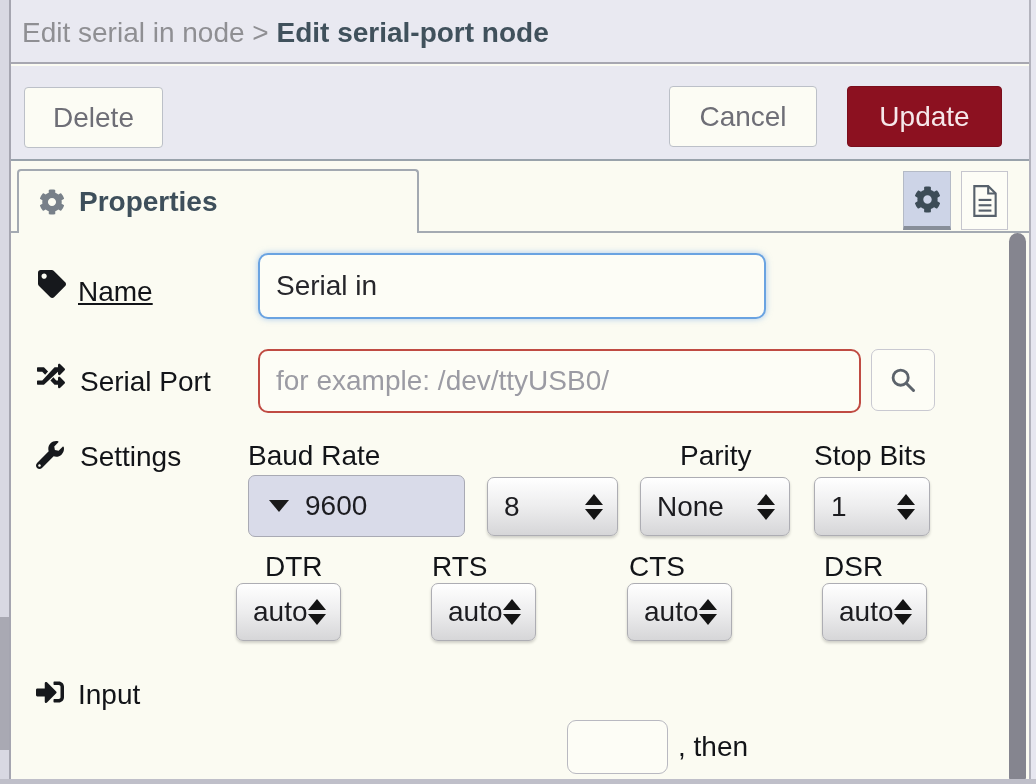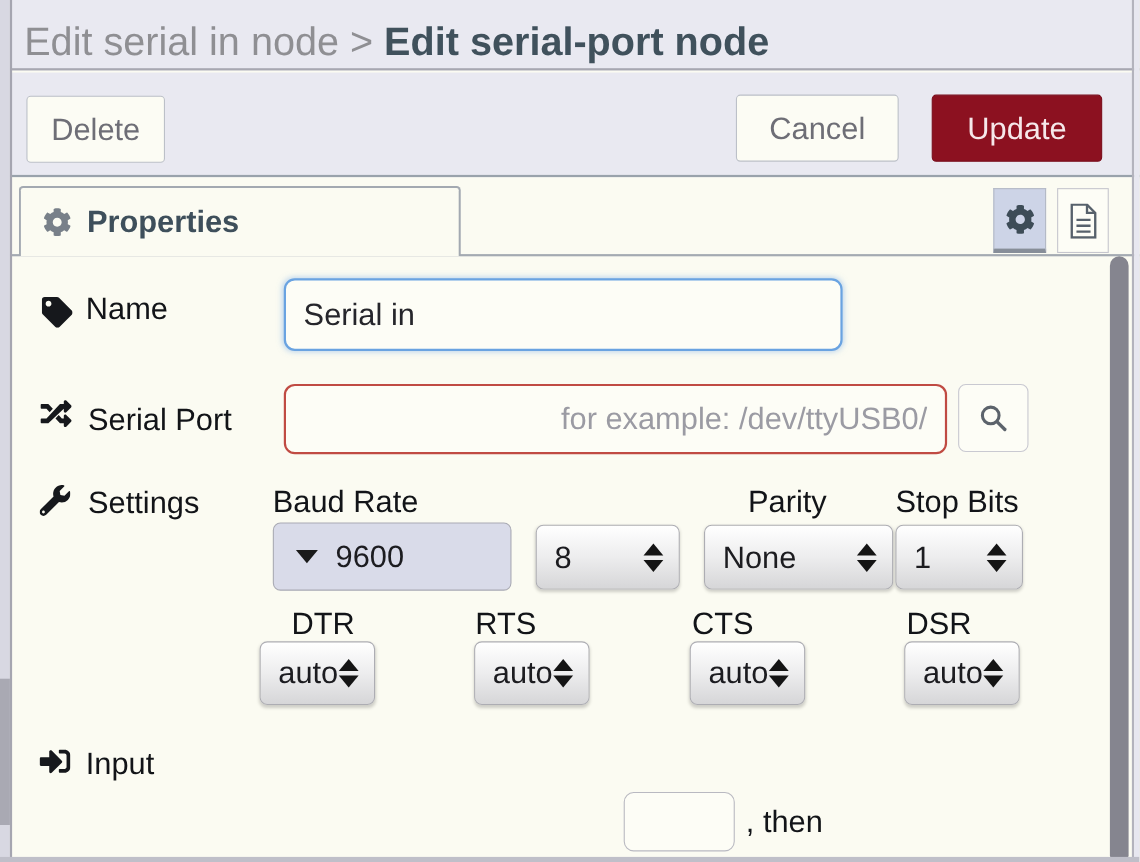--- a/index.html
+++ b/index.html
@@ -14,31 +14,31 @@
   
   .left-strip { left:0; top:0; width:9px; height:784px; background:#d8d8e2; z-index:6; }
   .left-strip-thumb { left:0; top:617px; width:9px; height:133px; background:#a9a9b3; z-index:7; }
   .dialog-left-border { left:9px; top:0; width:2px; height:784px; background:#a5a5b0; z-index:6; }
   .right-edge-line { left:1029px; top:0; width:2px; height:784px; background:#b3b3bd; z-index:6; }
   .right-strip { left:1031px; top:0; width:5px; height:784px; background:#e7e7f0; z-index:6; }
   .bottom-strip { left:0; top:779px; width:1036px; height:5px; background:#bfbfc9; z-index:8; }
 
   
   .header-band { left:9px; top:0; width:1027px; height:64px; background:#e9e9f1; border-bottom:2px solid #a7a7b1; }
-  .breadcrumb { left:22px; top:17px; font-size:36px; color:#8f8f93; white-space:nowrap; }
+  .breadcrumb { left:22px; top:17px; font-size:28px; color:#8f8f93; white-space:nowrap; }
   .breadcrumb .current { color:#40515c; font-weight:bold; }
 
   .button-band { left:9px; top:66px; width:1027px; height:95px; background:#e9e9f1; border-bottom:2px solid #99a2ab; }
   .btn {
     position:absolute; display:flex; align-items:center; justify-content:center;
     font-size:28px; border-radius:4px; cursor:default;
     font-family:"Liberation Sans", sans-serif;
   }
   .btn-plain { background:#fcfcf4; border:1px solid #bcc0c8; color:#6e6e76; }
-  .btn-delete { left:24px;  top:87px; width:126px; height:61px; }
+  .btn-delete { left:24px;  top:87px; width:139px; height:61px; }
   .btn-cancel { left:669px; top:86px; width:148px; height:61px; }
   .btn-update { left:847px; top:86px; width:155px; height:61px; background:#8c1120; border:1px solid #7a0e1c; color:#f6e8ea; }
 
   
   .tabbar { left:9px; top:163px; width:1027px; height:70px; background:#fbfbf2; }
   .tab-underline { left:9px; top:231px; width:1027px; height:2px; background:#a4aab2; z-index:1; }
   .tab-properties {
     left:17px; top:169px; width:402px; height:64px; z-index:2;
     background:#fbfbf2; border:2px solid #a3a9b1; border-bottom:none;
     border-radius:4px 4px 0 0;
@@ -63,21 +63,21 @@
     position:absolute; font-size:28px; color:#26262b; background:#fdfdf6;
     padding:0 16px; outline:none; font-family:"Liberation Sans", sans-serif;
   }
   .name-input {
     left:258px; top:253px; width:508px; height:66px;
     border:2px solid #6aa3e1; border-radius:10px;
     box-shadow:0 0 6px rgba(100,160,230,.55);
   }
   .serial-input {
     left:258px; top:349px; width:603px; height:64px;
-    border:2px solid #c04b43; border-radius:10px;text-align:right;
+    border:2px solid #c04b43; border-radius:10px;
   }
   .serial-input::placeholder { color:#9b9ba3; opacity:1; }
   .search-btn {
     left:871px; top:349px; width:64px; height:62px;
     background:#fdfdf6; border:1px solid #c9c9d1; border-radius:7px;
     color:#5c636b;
   }
   .char-input {
     left:567px; top:720px; width:101px; height:54px;
     border:1px solid #b9b9c1; border-radius:9px; background:#fdfdf6; text-align:center;
@@ -103,21 +103,21 @@
     background:linear-gradient(180deg,#ffffff 0%,#ededee 50%,#d6d6d8 100%);
     box-shadow:0 2px 3px rgba(0,0,0,.18);
     display:flex; align-items:center; justify-content:space-between;
     padding:0 14px 0 16px; font-size:28px; color:#1c1c20; cursor:default;
   }
   .stepper { display:flex; flex-direction:column; align-items:center; gap:4px; }
   .tri-up { width:0; height:0; border-left:9px solid transparent; border-right:9px solid transparent; border-bottom:11px solid #141414; }
   .tri-down { width:0; height:0; border-left:9px solid transparent; border-right:9px solid transparent; border-top:11px solid #141414; }
 
   .sel-databits { left:487px; top:477px; width:131px; }
-  .sel-parity   { left:640px; top:477px; width:172px; }
+  .sel-parity   { left:640px; top:477px; width:150px; }
   .sel-stopbits { left:814px; top:477px; width:116px; }
   .sel-dtr { left:236px; top:583px; width:105px; height:58px; }
   .sel-rts { left:431px; top:583px; width:105px; height:58px; }
   .sel-cts { left:627px; top:583px; width:105px; height:58px; }
   .sel-dsr { left:822px; top:583px; width:105px; height:58px; }
 
   
   .scroll-thumb {
     left:1009px; top:233px; width:17px; height:551px;
     background:#85858f; border-radius:9px 9px 7px 7px; z-index:5;
@@ -167,21 +167,21 @@
         <line x1="6" y1="24" x2="18" y2="24" stroke="#57616b" stroke-width="2"></line>
       </svg>
     </span>
   </div>
 
   <span class="abs" style="left:38px; top:270px;">
     <svg class="ic" width="28" height="28" viewBox="0 0 512 512" fill="#16181c">
         <path d="M0 252.118V48C0 21.49 21.49 0 48 0h204.118a48 48 0 0 1 33.941 14.059l211.882 211.882c18.745 18.745 18.745 49.137 0 67.882L293.823 497.941c-18.745 18.745-49.137 18.745-67.882 0L14.059 286.059A48 48 0 0 1 0 252.118zM112 64c-26.51 0-48 21.49-48 48s21.49 48 48 48 48-21.49 48-48-21.49-48-48-48z"></path>
       </svg>
   </span>
-  <span class="row-label" style="left:78px; top:265px;">Name</span>
+  <span class="row-label" style="left:78px; top:276px;text-decoration:underline;">Name</span>
   <input class="field-input name-input" type="text" value="Serial in" style="">
 
   <span class="abs" style="left:34px; top:362px;">
     <svg class="ic" width="34" height="28" viewBox="0 0 512 512" fill="#16181c">
         <path d="M504.971 359.029c9.373 9.373 9.373 24.569 0 33.941l-80 79.984c-15.01 15.01-40.971 4.49-40.971-16.971V416h-58.785a12.004 12.004 0 0 1-8.773-3.812l-70.556-75.596 53.333-57.143L352 336h32v-39.981c0-21.438 25.943-31.998 40.971-16.971l80 79.981zM12 176h84l52.781 56.551 53.333-57.143-70.556-75.596A11.999 11.999 0 0 0 122.785 96H12c-6.627 0-12 5.373-12 12v56c0 6.627 5.373 12 12 12zm372 0v39.984c0 21.46 25.961 31.98 40.971 16.971l80-79.984c9.373-9.373 9.373-24.569 0-33.941l-80-79.981C409.943 24.021 384 34.582 384 56.019V96h-58.785a12.004 12.004 0 0 0-8.773 3.812L96 336H12c-6.627 0-12 5.373-12 12v56c0 6.627 5.373 12 12 12h110.785c3.326 0 6.503-1.381 8.773-3.812L384 176z"></path>
       </svg>
   </span>
   <span class="row-label" style="left:80px; top:366px;">Serial Port</span>
   <input class="field-input serial-input" type="text" placeholder="for example: /dev/ttyUSB0/" style="">
   <button class="btn search-btn abs" style="position:absolute;">

